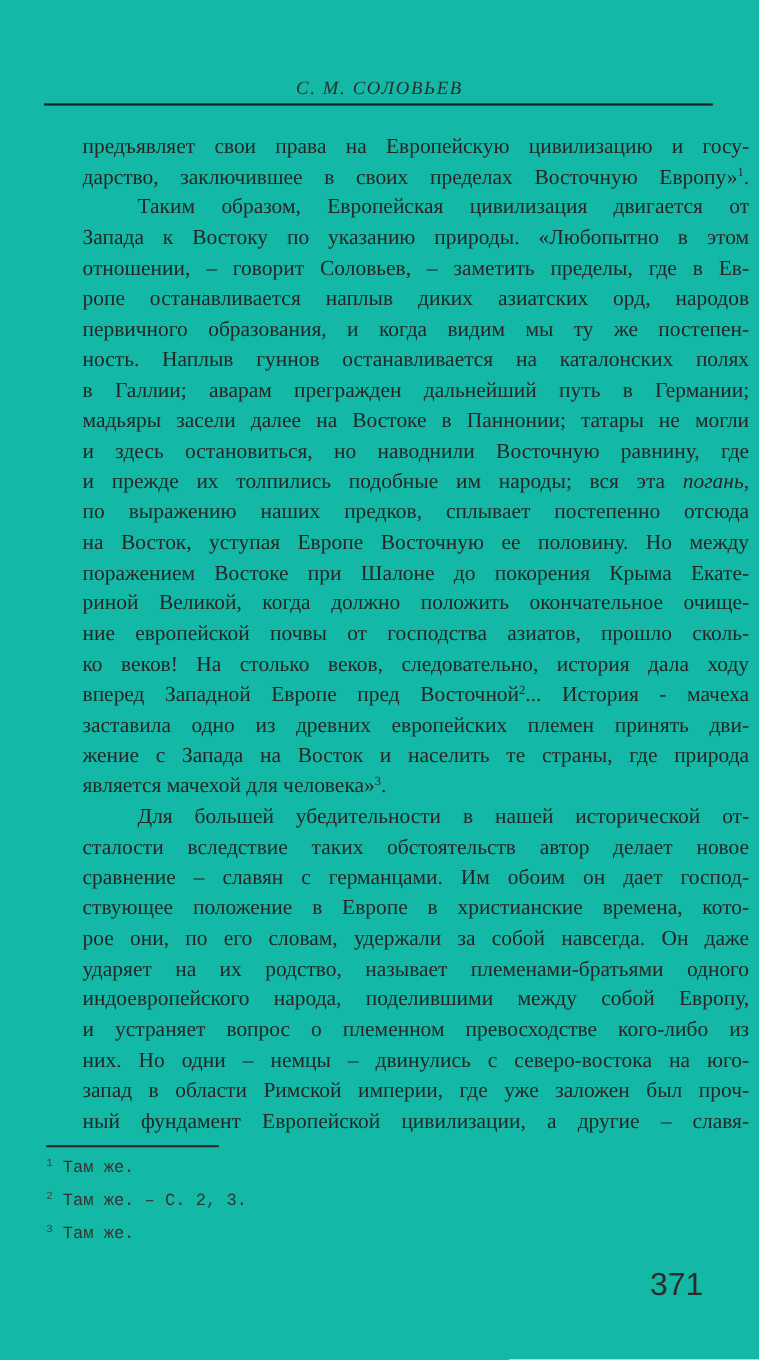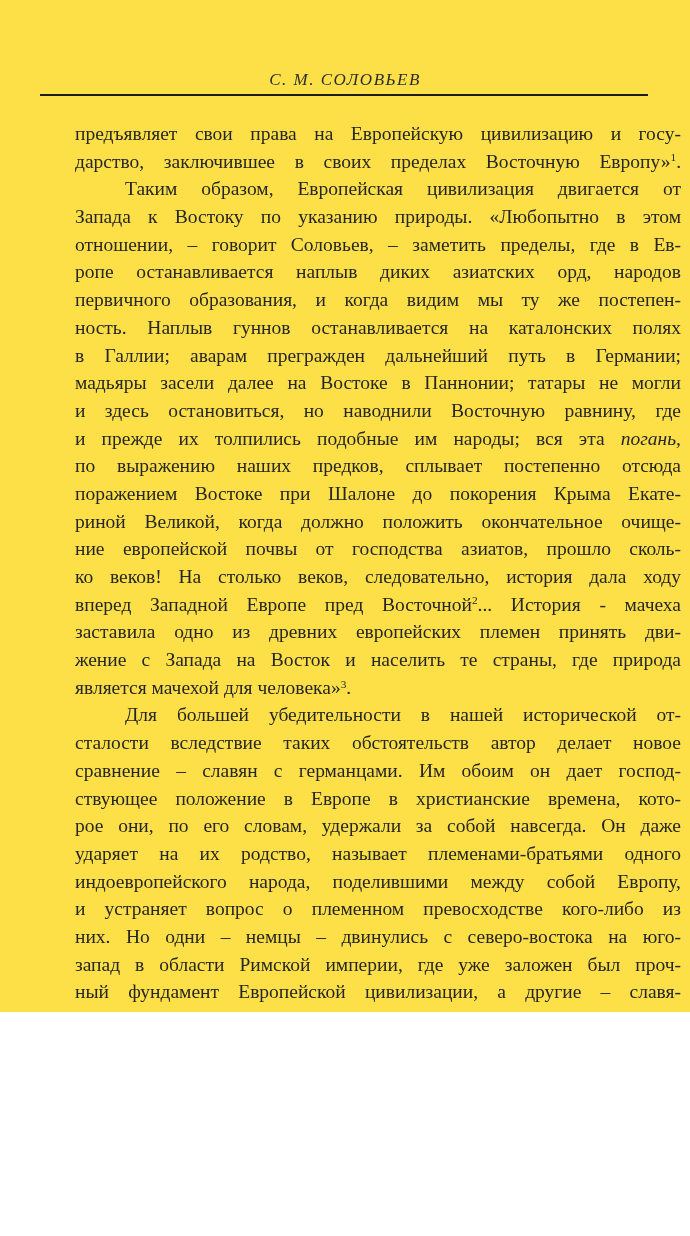--- a/index.html
+++ b/index.html
@@ -1,20 +1,20 @@
 <!DOCTYPE html>
 <html><head>
 <meta charset="utf-8">
 <style>
   * { margin:0; padding:0; box-sizing:border-box; }
   html,body { background:#ffffff; }
   .page {
     position:relative;
-    width:690px; height:1012px;
-    background:#fde047;
+    width:690px; height:1236px;
+    background:#14b8a6;
     font-family:"Liberation Serif","DejaVu Serif",serif;
     color:#242424;
     overflow:hidden;
   }
   .running-head {
     position:absolute; top:70px; left:0; width:100%;
     text-align:center;
     font-style:italic;
     font-size:17px; line-height:20px;
     letter-spacing:1.5px;
@@ -88,20 +88,21 @@
       <div class="tline"><span>Запада к Востоку по указанию природы. «Любопытно в этом</span></div>
       <div class="tline"><span>отношении, – говорит Соловьев, – заметить пределы, где в Ев-</span></div>
       <div class="tline"><span>ропе останавливается наплыв диких азиатских орд, народов</span></div>
       <div class="tline"><span>первичного образования, и когда видим мы ту же постепен-</span></div>
       <div class="tline"><span>ность. Наплыв гуннов останавливается на каталонских полях</span></div>
       <div class="tline"><span>в Галлии; аварам прегражден дальнейший путь в Германии;</span></div>
       <div class="tline"><span>мадьяры засели далее на Востоке в Паннонии; татары не могли</span></div>
       <div class="tline"><span>и здесь остановиться, но наводнили Восточную равнину, где</span></div>
       <div class="tline"><span>и прежде их толпились подобные им народы; вся эта </span><i>погань,</i></div>
       <div class="tline"><span>по выражению наших предков, сплывает постепенно отсюда</span></div>
+      <div class="tline"><span>на Восток, уступая Европе Восточную ее половину. Но между</span></div>
       <div class="tline"><span>поражением Востоке при Шалоне до покорения Крыма Екате-</span></div>
       <div class="tline"><span>риной Великой, когда должно положить окончательное очище-</span></div>
       <div class="tline"><span>ние европейской почвы от господства азиатов, прошло сколь-</span></div>
       <div class="tline"><span>ко веков! На столько веков, следовательно, история дала ходу</span></div>
       <div class="tline"><span>вперед Западной Европе пред Восточной</span><sup>2</sup><span>... История - мачеха</span></div>
       <div class="tline"><span>заставила одно из древних европейских племен принять дви-</span></div>
       <div class="tline"><span>жение с Запада на Восток и населить те страны, где природа</span></div>
       <div class="tline nj"><span>является мачехой для человека»</span><sup>3</sup><span>.</span></div>
       <div class="tline ind"><span>Для большей убедительности в нашей исторической от-</span></div>
       <div class="tline"><span>сталости вследствие таких обстоятельств автор делает новое</span></div>

